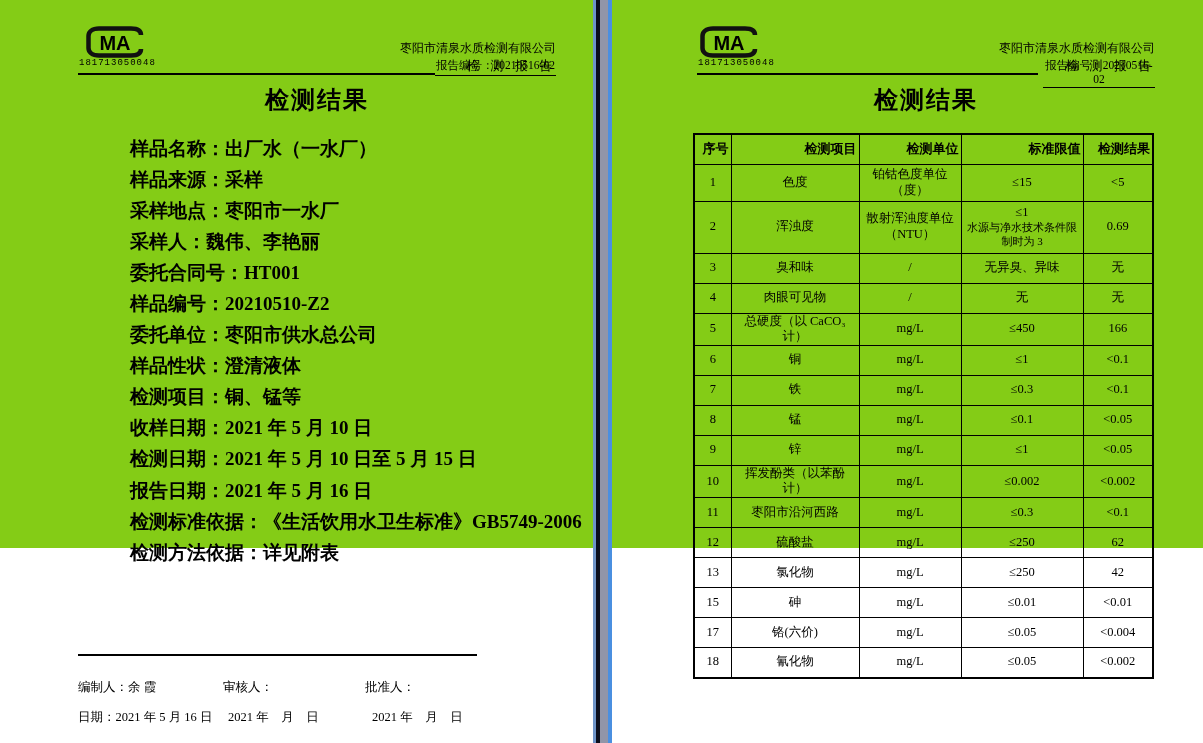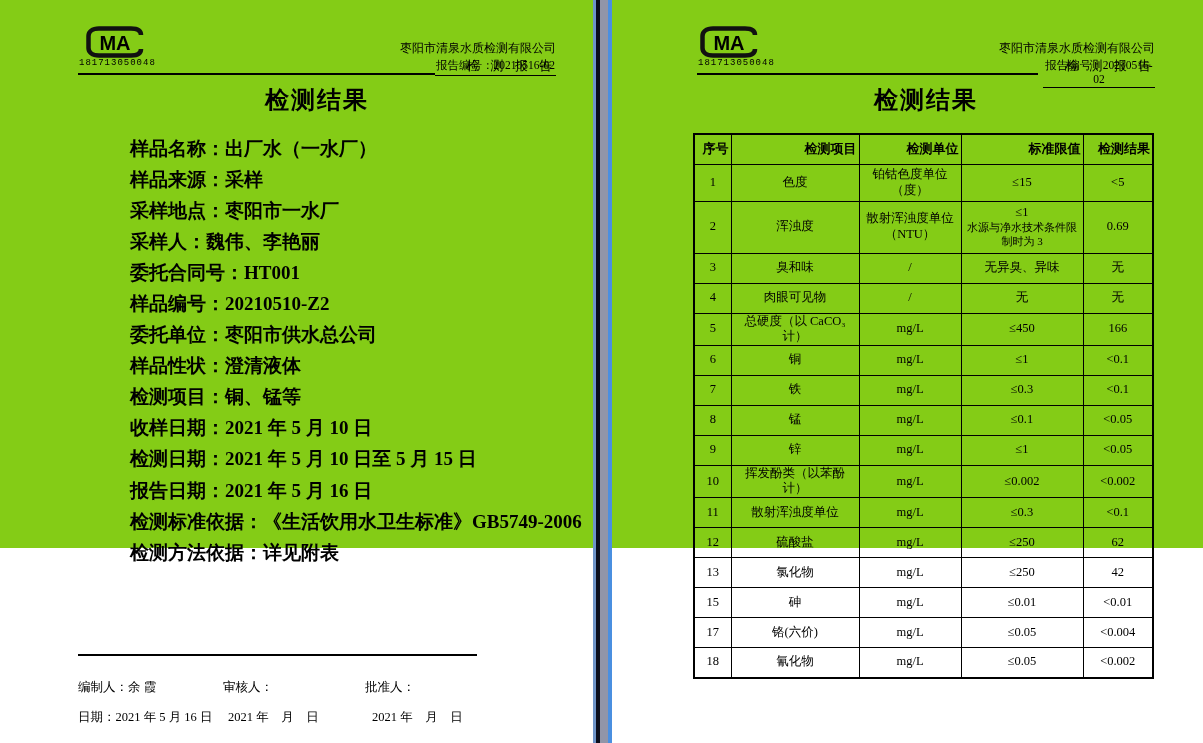--- a/index.html
+++ b/index.html
@@ -219,21 +219,21 @@
           <td>10</td>
           <td>挥发酚类（以苯酚计）</td>
           <td>mg/L</td>
           <td>
             <div>≤0.002</div>
           </td>
           <td>&lt;0.002</td>
         </tr>
         <tr>
           <td>11</td>
-          <td>散射浑浊度单位</td>
+          <td>枣阳市沿河西路</td>
           <td>mg/L</td>
           <td>
             <div>≤0.3</div>
           </td>
           <td>&lt;0.1</td>
         </tr>
         <tr>
           <td>12</td>
           <td>硫酸盐</td>
           <td>mg/L</td>

